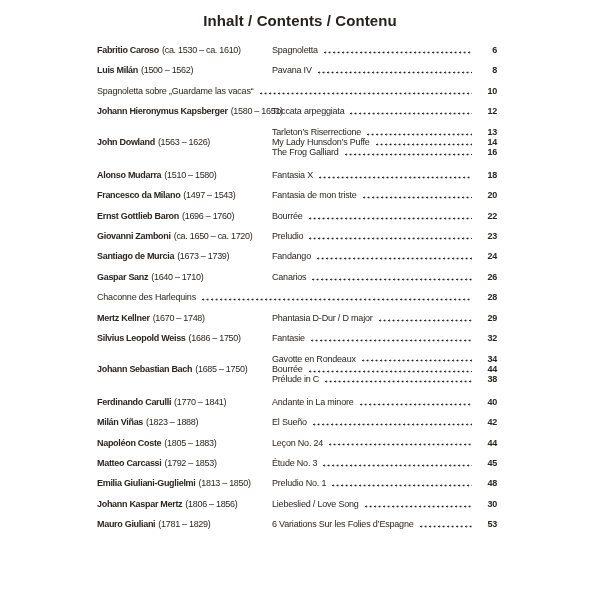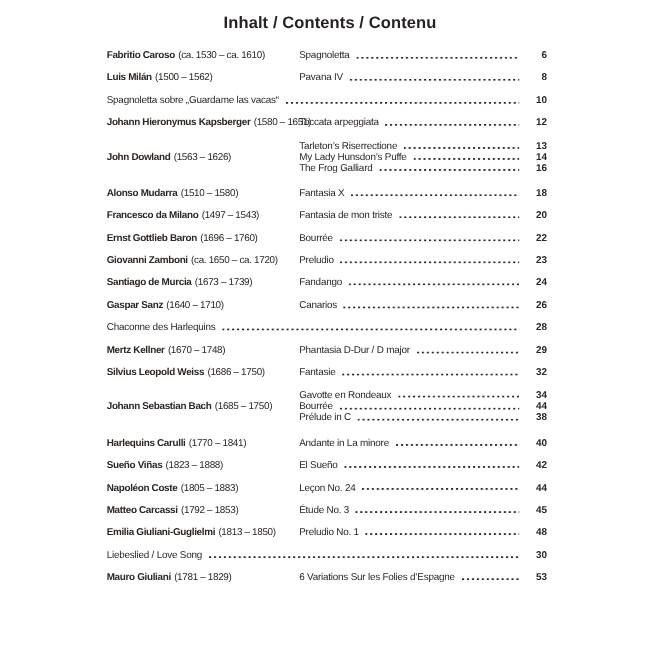--- a/index.html
+++ b/index.html
@@ -302,34 +302,34 @@
   <div class="work-line">
     <span class="work-title">Prélude in C</span>
     <span class="leader"></span>
     <span class="page-num">38</span>
   </div>
 </div>
   </div>
 
   <div class="entry">
     <div class="composer-cell">
-      <span class="composer">Harlequins Carulli</span><span class="dates">(1770 – 1841)</span>
+      <span class="composer">Ferdinando Carulli</span><span class="dates">(1770 – 1841)</span>
     </div>
     <div class="works-cell">
   <div class="work-line">
     <span class="work-title">Andante in La minore</span>
     <span class="leader"></span>
     <span class="page-num">40</span>
   </div>
 </div>
   </div>
 
   <div class="entry">
     <div class="composer-cell">
-      <span class="composer">Sueño Viñas</span><span class="dates">(1823 – 1888)</span>
+      <span class="composer">Milán Viñas</span><span class="dates">(1823 – 1888)</span>
     </div>
     <div class="works-cell">
   <div class="work-line">
     <span class="work-title">El Sueño</span>
     <span class="leader"></span>
     <span class="page-num">42</span>
   </div>
 </div>
   </div>
 
@@ -367,20 +367,23 @@
     <div class="works-cell">
   <div class="work-line">
     <span class="work-title">Preludio No. 1</span>
     <span class="leader"></span>
     <span class="page-num">48</span>
   </div>
 </div>
   </div>
 
   <div class="entry">
+    <div class="composer-cell">
+      <span class="composer">Johann Kaspar Mertz</span><span class="dates">(1806 – 1856)</span>
+    </div>
     <div class="works-cell">
   <div class="work-line">
     <span class="work-title">Liebeslied / Love Song</span>
     <span class="leader"></span>
     <span class="page-num">30</span>
   </div>
 </div>
   </div>
 
   <div class="entry">

